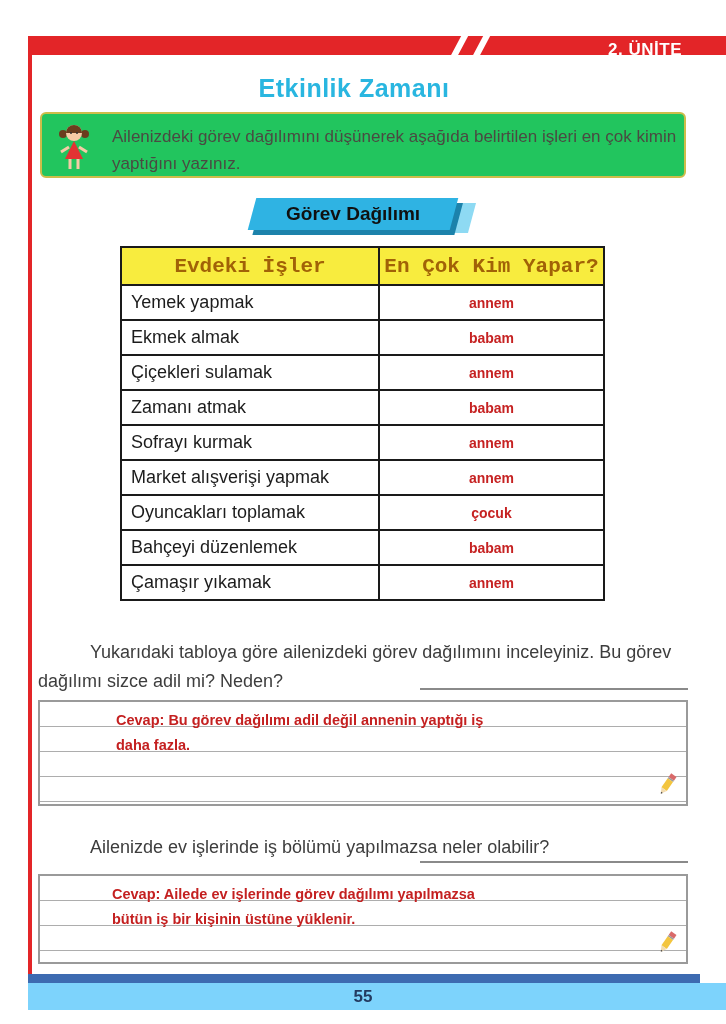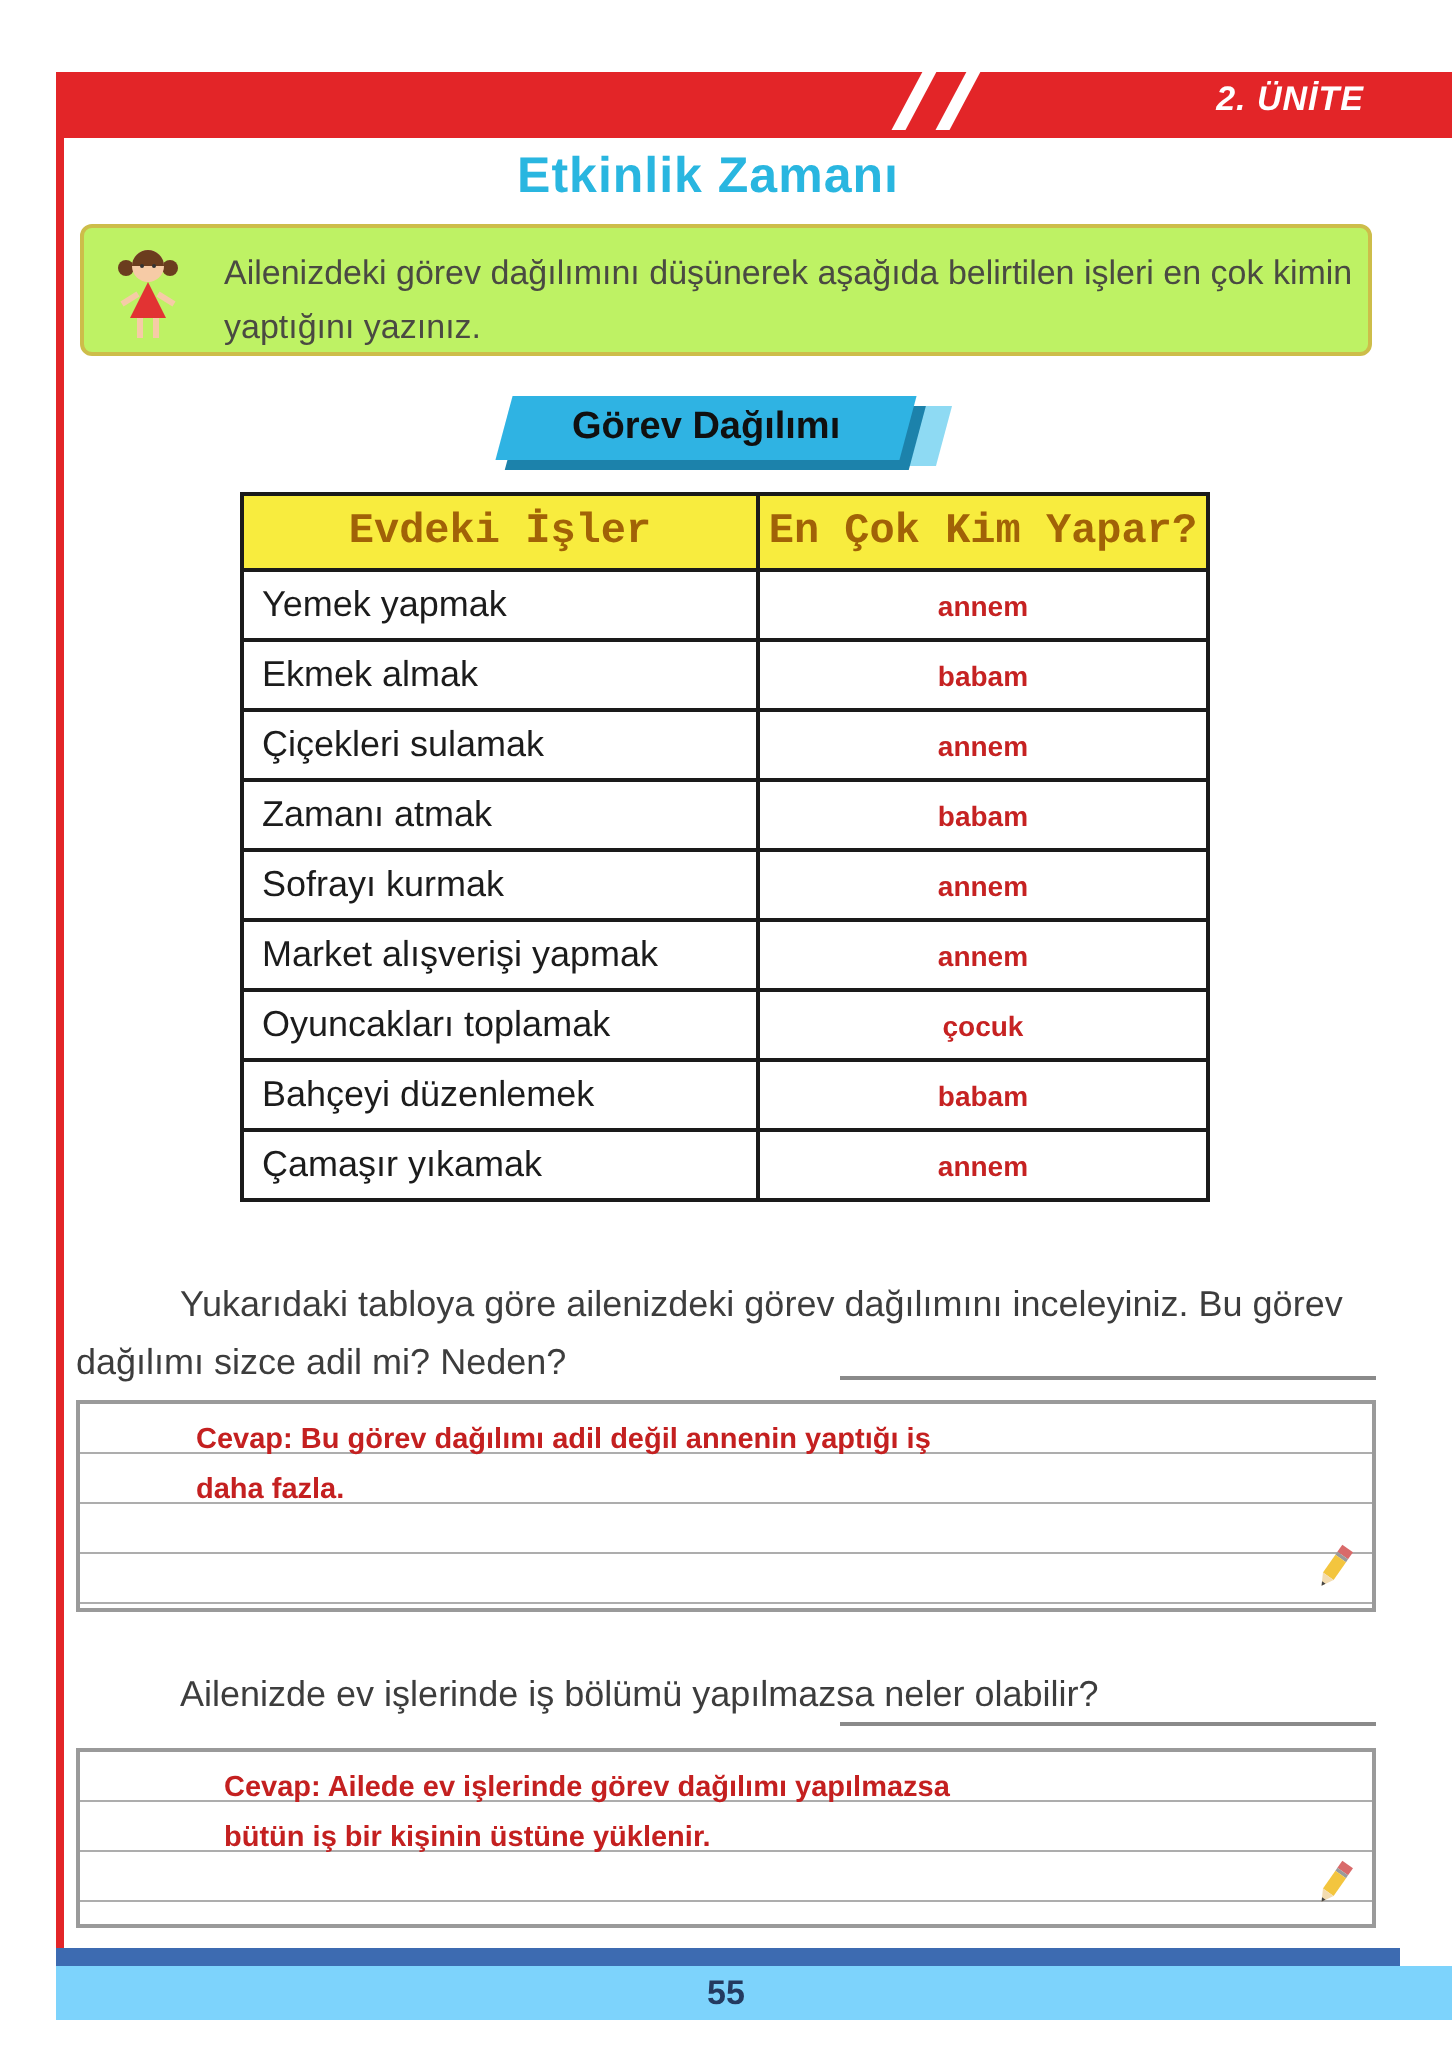--- a/index.html
+++ b/index.html
@@ -2,29 +2,29 @@
 <html><head>
 <meta charset="utf-8">
 <style>
   * { margin:0; padding:0; box-sizing:border-box; }
   html,body { background:#fff; }
   body { width:726px; height:1024px; overflow:hidden; font-family:"Liberation Sans","DejaVu Sans",sans-serif; }
   .page { position:relative; width:726px; height:1024px; background:#fff; }
 
   
   .left-line { position:absolute; left:28px; top:38px; width:4px; height:968px; background:#e32528; }
-  .top-bar { position:absolute; left:28px; top:36px; right:0; height:33px; background:#e32528;font-style:italic; }
+  .top-bar { position:absolute; left:28px; top:36px; right:0; height:19px; background:#e32528; }
   .stripe { position:absolute; top:-2px; height:31px; width:7px; background:#fff; transform:skewX(-28deg); }
   .stripe.s1 { left:426px; } .stripe.s2 { left:448px; }
   .unit-label { position:absolute; right:44px; top:4px; color:#fff; font-weight:bold; font-size:17px; letter-spacing:.5px; }
 
   .page-title { position:absolute; top:74px; left:0; width:708px; text-align:center; color:#29b6e0; font-size:25px; font-weight:bold; letter-spacing:.5px; }
 
   
-  .instruction-box { position:absolute; left:40px; top:112px; width:646px; height:66px; background:#bef264; border:2px solid #cdbd4a; border-radius:6px; }
+  .instruction-box { position:absolute; left:40px; top:112px; width:646px; height:66px; background:#22c55e; border:2px solid #cdbd4a; border-radius:6px; }
   .girl { position:absolute; left:14px; top:7px; }
   .instruction-text { position:absolute; left:70px; top:9px; width:576px; font-size:17px; line-height:27px; color:#4a4a42; }
 
   
   .banner-wrap { position:absolute; top:196px; left:0; width:726px; height:46px; }
   .banner-shadow { position:absolute; left:272px; top:7px; width:200px; height:30px; background:#8edaf3; transform:skewX(-15deg); }
   .banner-main { position:absolute; left:252px; top:2px; width:202px; height:32px; background:#2fb3e3; transform:skewX(-15deg); box-shadow:6px 5px 0 #1c82ab; display:flex; align-items:center; justify-content:center; }
   .banner-label { transform:skewX(15deg); font-weight:bold; font-size:19px; color:#101010; }
 
   
@@ -40,21 +40,21 @@
   .q1 { top:638px; } .q2 { top:833px; }
   .rule-ext { position:absolute; height:2px; background:#8a8a8a; width:268px; left:420px; }
   .re1 { top:688px; } .re2 { top:861px; }
 
   
   .answer-box { position:absolute; left:38px; width:650px; border:2px solid #9a9a9a;
     background:repeating-linear-gradient(to bottom, transparent, transparent 24px, #adadad 24px, #adadad 25px); }
   .box1 { top:700px; height:106px; }
   .box2 { top:874px; height:90px; }
   .answer-text { position:absolute; top:6px; font-weight:bold; font-size:14.5px; color:#c42020; line-height:25px; }
-  .box1 .answer-text { left:58px; }
+  .box1 .answer-text { left:76px; }
   .box2 .answer-text { left:72px; }
   .pencil { position:absolute; right:6px; bottom:2px; }
 
   
   .footer-blue { position:absolute; left:28px; right:26px; bottom:40px; height:10px; background:#3d6bb1; }
   .footer-red { position:absolute; left:28px; right:0; bottom:14px; height:27px; background:#7dd3fc; }
   .page-number { position:absolute; left:0; width:670px; top:4px; text-align:center; color:#233a60; font-weight:bold; font-size:17px; }
 </style>
 </head>
 <body>

